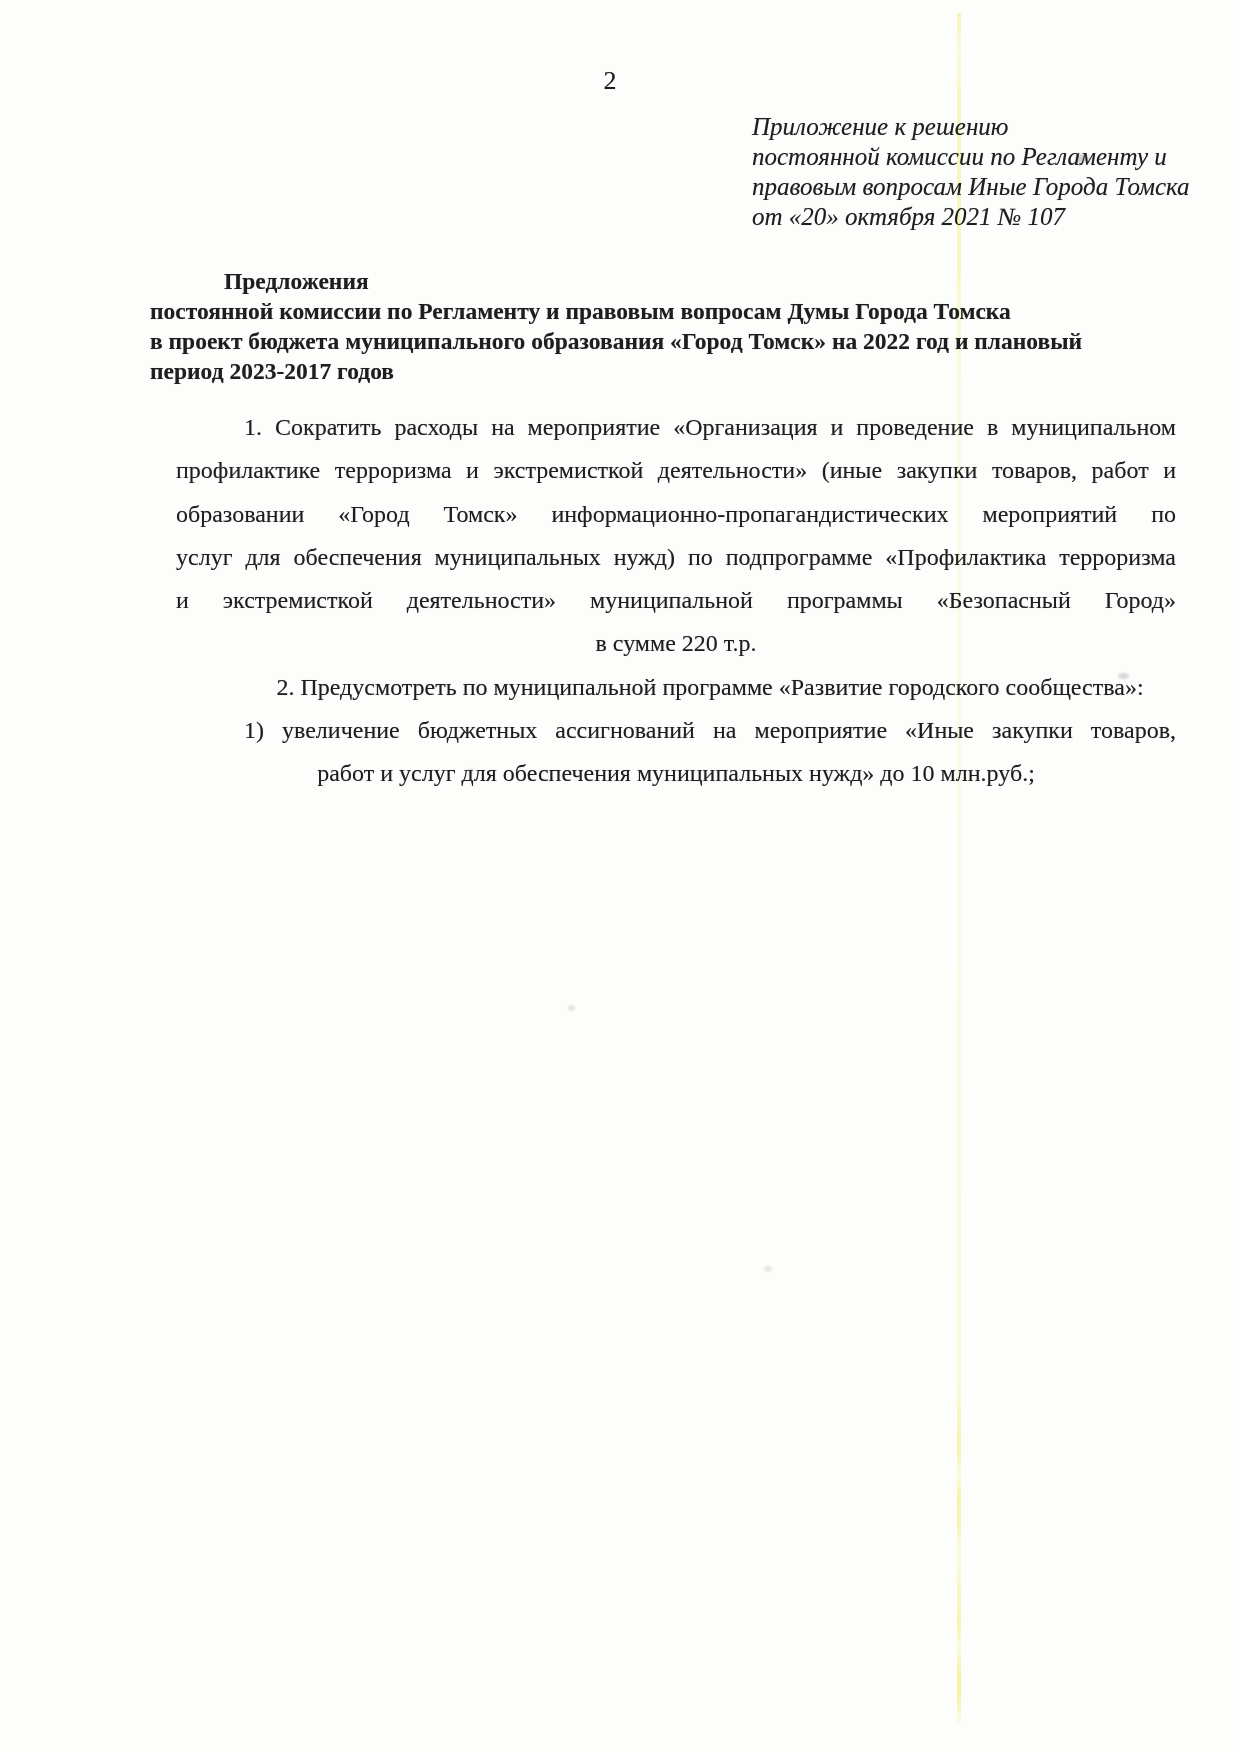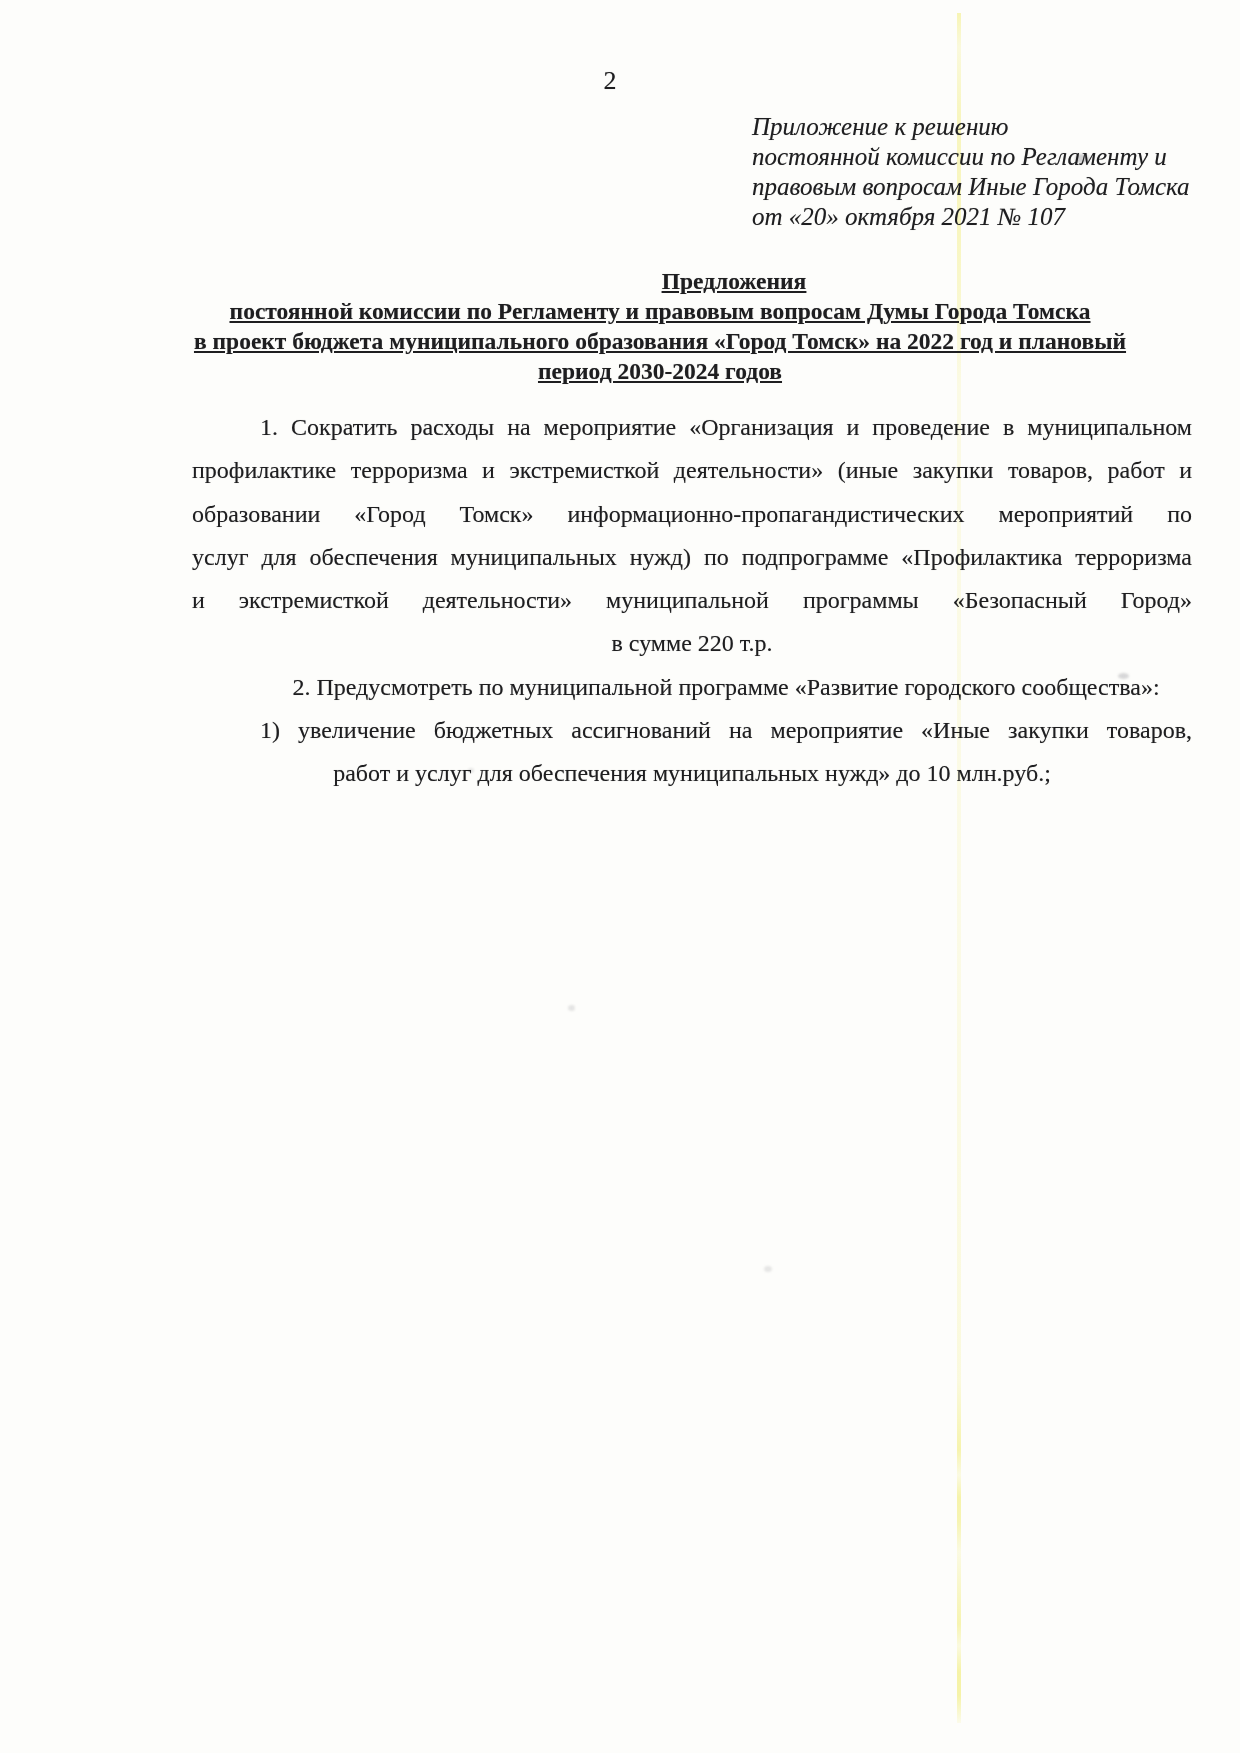--- a/index.html
+++ b/index.html
@@ -67,39 +67,36 @@
     left: 752px;
     top: 112px;
     font-size: 25px;
     line-height: 30px;
     white-space: nowrap;
     font-style: italic;
   }
 
   .title {
     position: absolute;
-    left: 160px;
+    left: 150px;
     top: 266px;
     width: 1000px;
-    text-align: center;
     font-weight: bold;
     font-size: 23.5px;
     line-height: 30px;
-    text-decoration: underline;
   }
   .title .shift-right { position: relative; left: 74px; }
 
   .bodytext {
     position: absolute;
     left: 176px;
     top: 406px;
     width: 1000px;
     font-size: 24px;
     line-height: 43.3px;
-    margin-left: 16px;
   }
   .ln { width: 100%; }
   .jl { text-align: justify; text-align-last: justify; }
   .ll { text-align: center; }
   .ind { text-indent: 68px; }
 </style>
 </head>
 <body>
 
 <div class="page">
@@ -118,21 +115,21 @@
     <div class="ln">Приложение к решению</div>
     <div class="ln">постоянной комиссии по Регламенту и</div>
     <div class="ln">правовым вопросам Иные Города Томска</div>
     <div class="ln">от «20» октября 2021 № 107</div>
   </div>
 
   <div class="title soft">
     <div class="ln shift-right">Предложения</div>
     <div class="ln">постоянной комиссии по Регламенту и правовым вопросам Думы Города Томска</div>
     <div class="ln">в проект бюджета муниципального образования «Город Томск» на 2022 год и плановый</div>
-    <div class="ln">период 2030-2024 годов</div>
+    <div class="ln">период 2023-2017 годов</div>
   </div>
 
   <div class="bodytext soft">
     <div>
       <div class="ln jl ind">1. Сократить расходы на мероприятие «Организация и проведение в муниципальном</div>
       <div class="ln jl">профилактике терроризма и экстремисткой деятельности» (иные закупки товаров, работ и</div>
       <div class="ln jl">образовании «Город Томск» информационно-пропагандистических мероприятий по</div>
       <div class="ln jl">услуг для обеспечения муниципальных нужд) по подпрограмме «Профилактика терроризма</div>
       <div class="ln jl">и экстремисткой деятельности» муниципальной программы «Безопасный Город»</div>
       <div class="ln ll">в сумме 220 т.р.</div>

